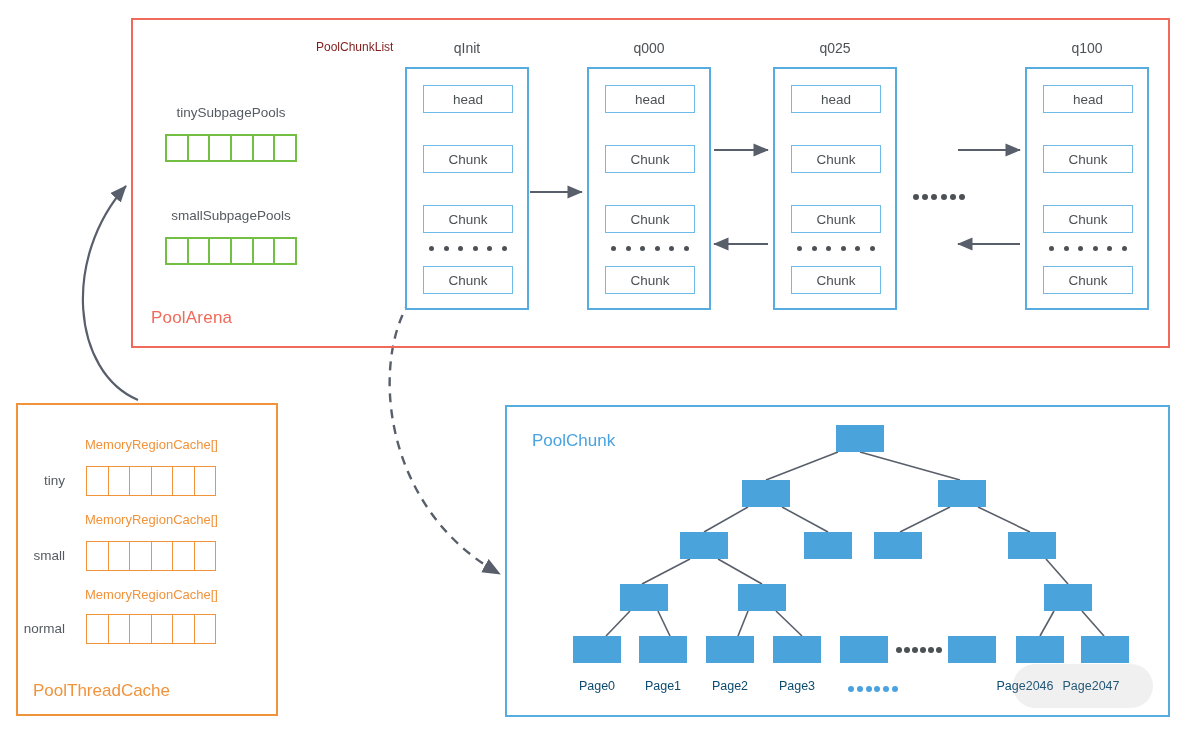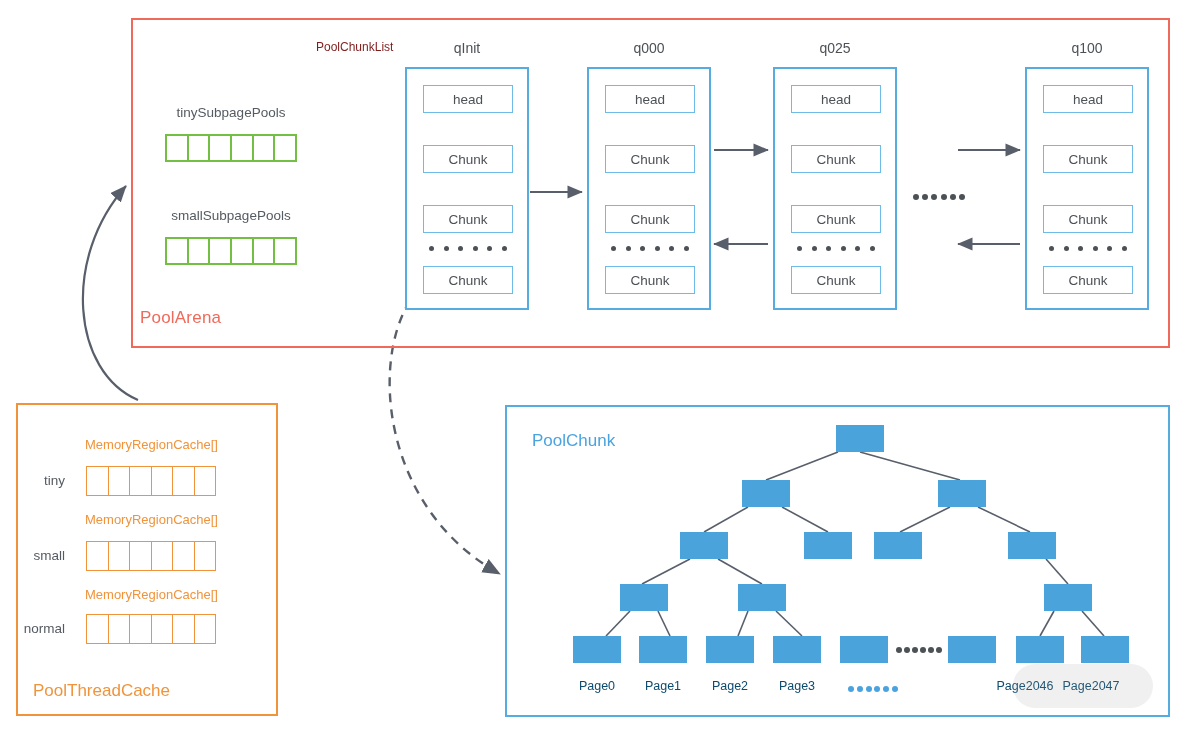--- a/index.html
+++ b/index.html
@@ -21,21 +21,21 @@
   .abs { position: absolute; }
 
   
   #pool-arena {
     left: 131px; top: 18px;
     width: 1039px; height: 330px;
     border: 2px solid #ef6a5a;
     box-sizing: border-box;
   }
   #pool-arena-label {
-    left: 140px; top: 308px;
+    left: 151px; top: 308px;
     font-size: 17px;
     color: #ef6a5a;
     letter-spacing: .2px;
   }
 
   .subpage-title {
     font-size: 13.5px;
     color: #555b62;
     text-align: center;
     width: 200px;

